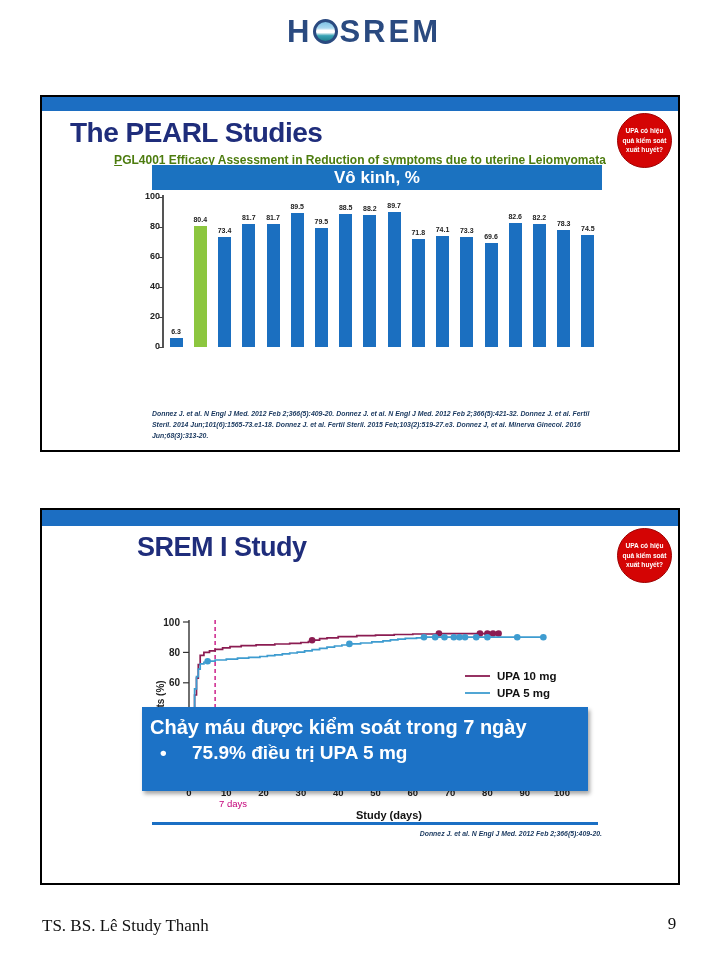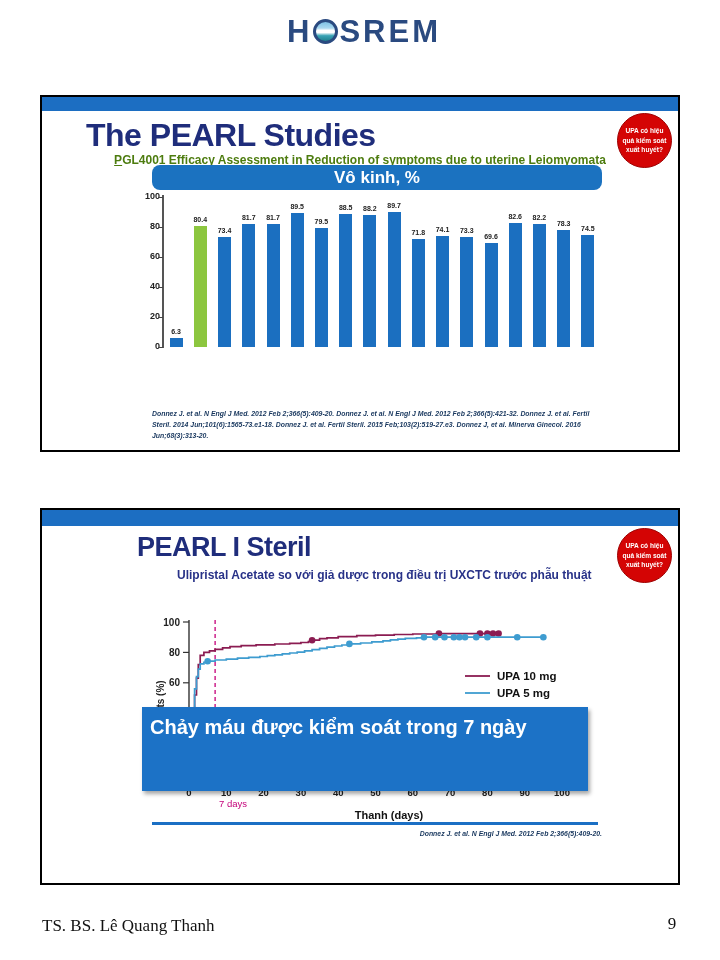--- a/index.html
+++ b/index.html
@@ -17,37 +17,37 @@
     background:linear-gradient(to bottom,#7EC2E4 0%,#A9D7EF 32%,#ffffff 44%,#ffffff 56%,#39A3B5 72%,#1F7F8C 100%);
   }
   .logo-tagline { font-size:9px; font-weight:bold; color:#2A4A80; letter-spacing:0.4px; margin-top:3px; }
   
   .slide { position:absolute; left:40px; width:640px; background:#ffffff; border:2.5px solid #000; overflow:hidden; }
   .slide1 { top:95px; height:357px; }
   .slide2 { top:508px; height:377px; }
   .topbar { position:absolute; left:0; top:0; width:100%; height:14px; background:#1C6EC2; }
   .slide2 .topbar { height:16px; }
   .slide-title { position:absolute; font-weight:bold; color:#1F2D7B; letter-spacing:-0.5px; }
-  .s1-title { left:44px; top:20px; font-size:32px; }
+  .s1-title { left:28px; top:20px; font-size:28px; }
   .s2-title { left:95px; top:22px; font-size:27px; }
   .s1-subtitle { position:absolute; left:0; top:56px; width:636px; text-align:center;
     font-size:12px; font-weight:bold; color:#4d7c0f; }
   .s1-subtitle .u { text-decoration:underline; }
   .s2-subtitle { position:absolute; left:135px; top:58px; font-size:12px; font-weight:bold; color:#283288; }
   .badge {
     position:absolute; width:55px; height:55px; border-radius:50%;
     background:#D40404; border:1px solid #9E0000; color:#ffffff;
     font-size:6.6px; font-weight:bold; text-align:center; white-space:pre-line;
     display:flex; align-items:center; justify-content:center; line-height:1.5;
   }
   .s1-badge { left:575px; top:16px; }
   .s2-badge { left:575px; top:18px; }
   .chart-header {
     position:absolute; left:110px; width:450px; background:#1B72C0; color:#ffffff;
-    font-weight:bold; text-align:center;border-radius:8px;
+    font-weight:bold; text-align:center;
   }
   .s1-chart-header { top:68px; height:25px; font-size:17px; line-height:25px; }
   .s2-chart-header { top:80px; height:26px; font-size:16px; line-height:26px; }
   
   #bar-plot { position:absolute; left:122px; top:100px; width:436px; height:150px; }
   .bar { position:absolute; bottom:0; width:13px; }
   .bar-label { position:absolute; text-align:center; font-size:7px; font-weight:bold; color:#222; }
   .bar-ytick { position:absolute; width:34px; text-align:right; font-size:9px; font-weight:bold; color:#222; }
   .bar-ytickmark { position:absolute; width:5px; height:1px; background:#444; }
   .bar-yaxis-line { position:absolute; left:120px; top:98px; width:2px; height:153px; background:#555; }
@@ -150,22 +150,21 @@
         <div class="bar-label" style="left: 381.6px; width: 36.2px; bottom: 120.4px;">78.3</div>
         <div class="bar" style="left: 417.4px; height: 111.8px; background: rgb(27, 111, 192);"></div>
         <div class="bar-label" style="left: 405.8px; width: 36.2px; bottom: 114.8px;">74.5</div>
       </div>
 
     <div class="citation citation1">Donnez J. et al. N Engl J Med. 2012 Feb 2;366(5):409-20. Donnez J. et al. N Engl J Med. 2012 Feb 2;366(5):421-32. Donnez J. et al. Fertil Steril. 2014 Jun;101(6):1565-73.e1-18. Donnez J. et al. Fertil Steril. 2015 Feb;103(2):519-27.e3. Donnez J, et al. Minerva Ginecol. 2016 Jun;68(3):313-20.</div>
   </div>
 
   <div class="slide slide2">
     <div class="topbar"></div>
-    <div class="slide-title s2-title">PEARL I Steril</div>
-    <div class="s2-subtitle">Ulipristal Acetate so với giả dược  trong điều trị UXCTC trước phẫu thuật</div>
+    <div class="slide-title s2-title">SREM I Study</div>
     <div class="badge s2-badge">UPA có hiệu
 quả kiểm soát
 xuất huyết?</div>
 
     <svg id="km-svg" width="460" height="208">
         <line x1="37" y1="6" x2="37" y2="161" stroke="#333" stroke-width="1.4"></line>
         <line x1="31" y1="160" x2="37" y2="160" stroke="#333" stroke-width="1.2"></line>
         <text x="28" y="163.5" text-anchor="end" font-size="10" font-weight="bold" fill="#222">0</text>
         <line x1="31" y1="129.6" x2="37" y2="129.6" stroke="#333" stroke-width="1.2"></line>
         <text x="28" y="133.1" text-anchor="end" font-size="10" font-weight="bold" fill="#222">20</text>
@@ -211,23 +210,24 @@
         <text x="372.7" y="182" text-anchor="middle" font-size="9.5" font-weight="bold" fill="#222">90</text>
         <text x="410" y="182" text-anchor="middle" font-size="9.5" font-weight="bold" fill="#222">100</text>
         <line x1="313" y1="62" x2="338" y2="62" stroke="#8B1C52" stroke-width="1.8"></line>
         <text x="345" y="66" font-size="11.5" font-weight="bold" fill="#111">UPA 10 mg</text>
         <line x1="313" y1="79" x2="338" y2="79" stroke="#3E9CD0" stroke-width="1.8"></line>
         <text x="345" y="83" font-size="11.5" font-weight="bold" fill="#111">UPA 5 mg</text>
       </svg>
 
     <div class="overlay overlay2">
       <div class="overlay2-title">Chảy máu được kiểm soát trong 7 ngày</div>
+      <div class="overlay2-bullet">75.9% điều trị UPA 5 mg</div>
     </div>
 
     <div class="seven-days">7 days</div>
-    <div class="time-label">Thanh (days)</div>
+    <div class="time-label">Study (days)</div>
     <div class="divider"></div>
     <div class="citation citation2">Donnez J. et al. N Engl J Med. 2012 Feb 2;366(5):409-20.</div>
   </div>
 
-  <div class="footer-author">TS. BS. Lê Quang Thanh</div>
+  <div class="footer-author">TS. BS. Lê Study Thanh</div>
   <div class="footer-page">9</div>
 </div>
 
 </body></html>

